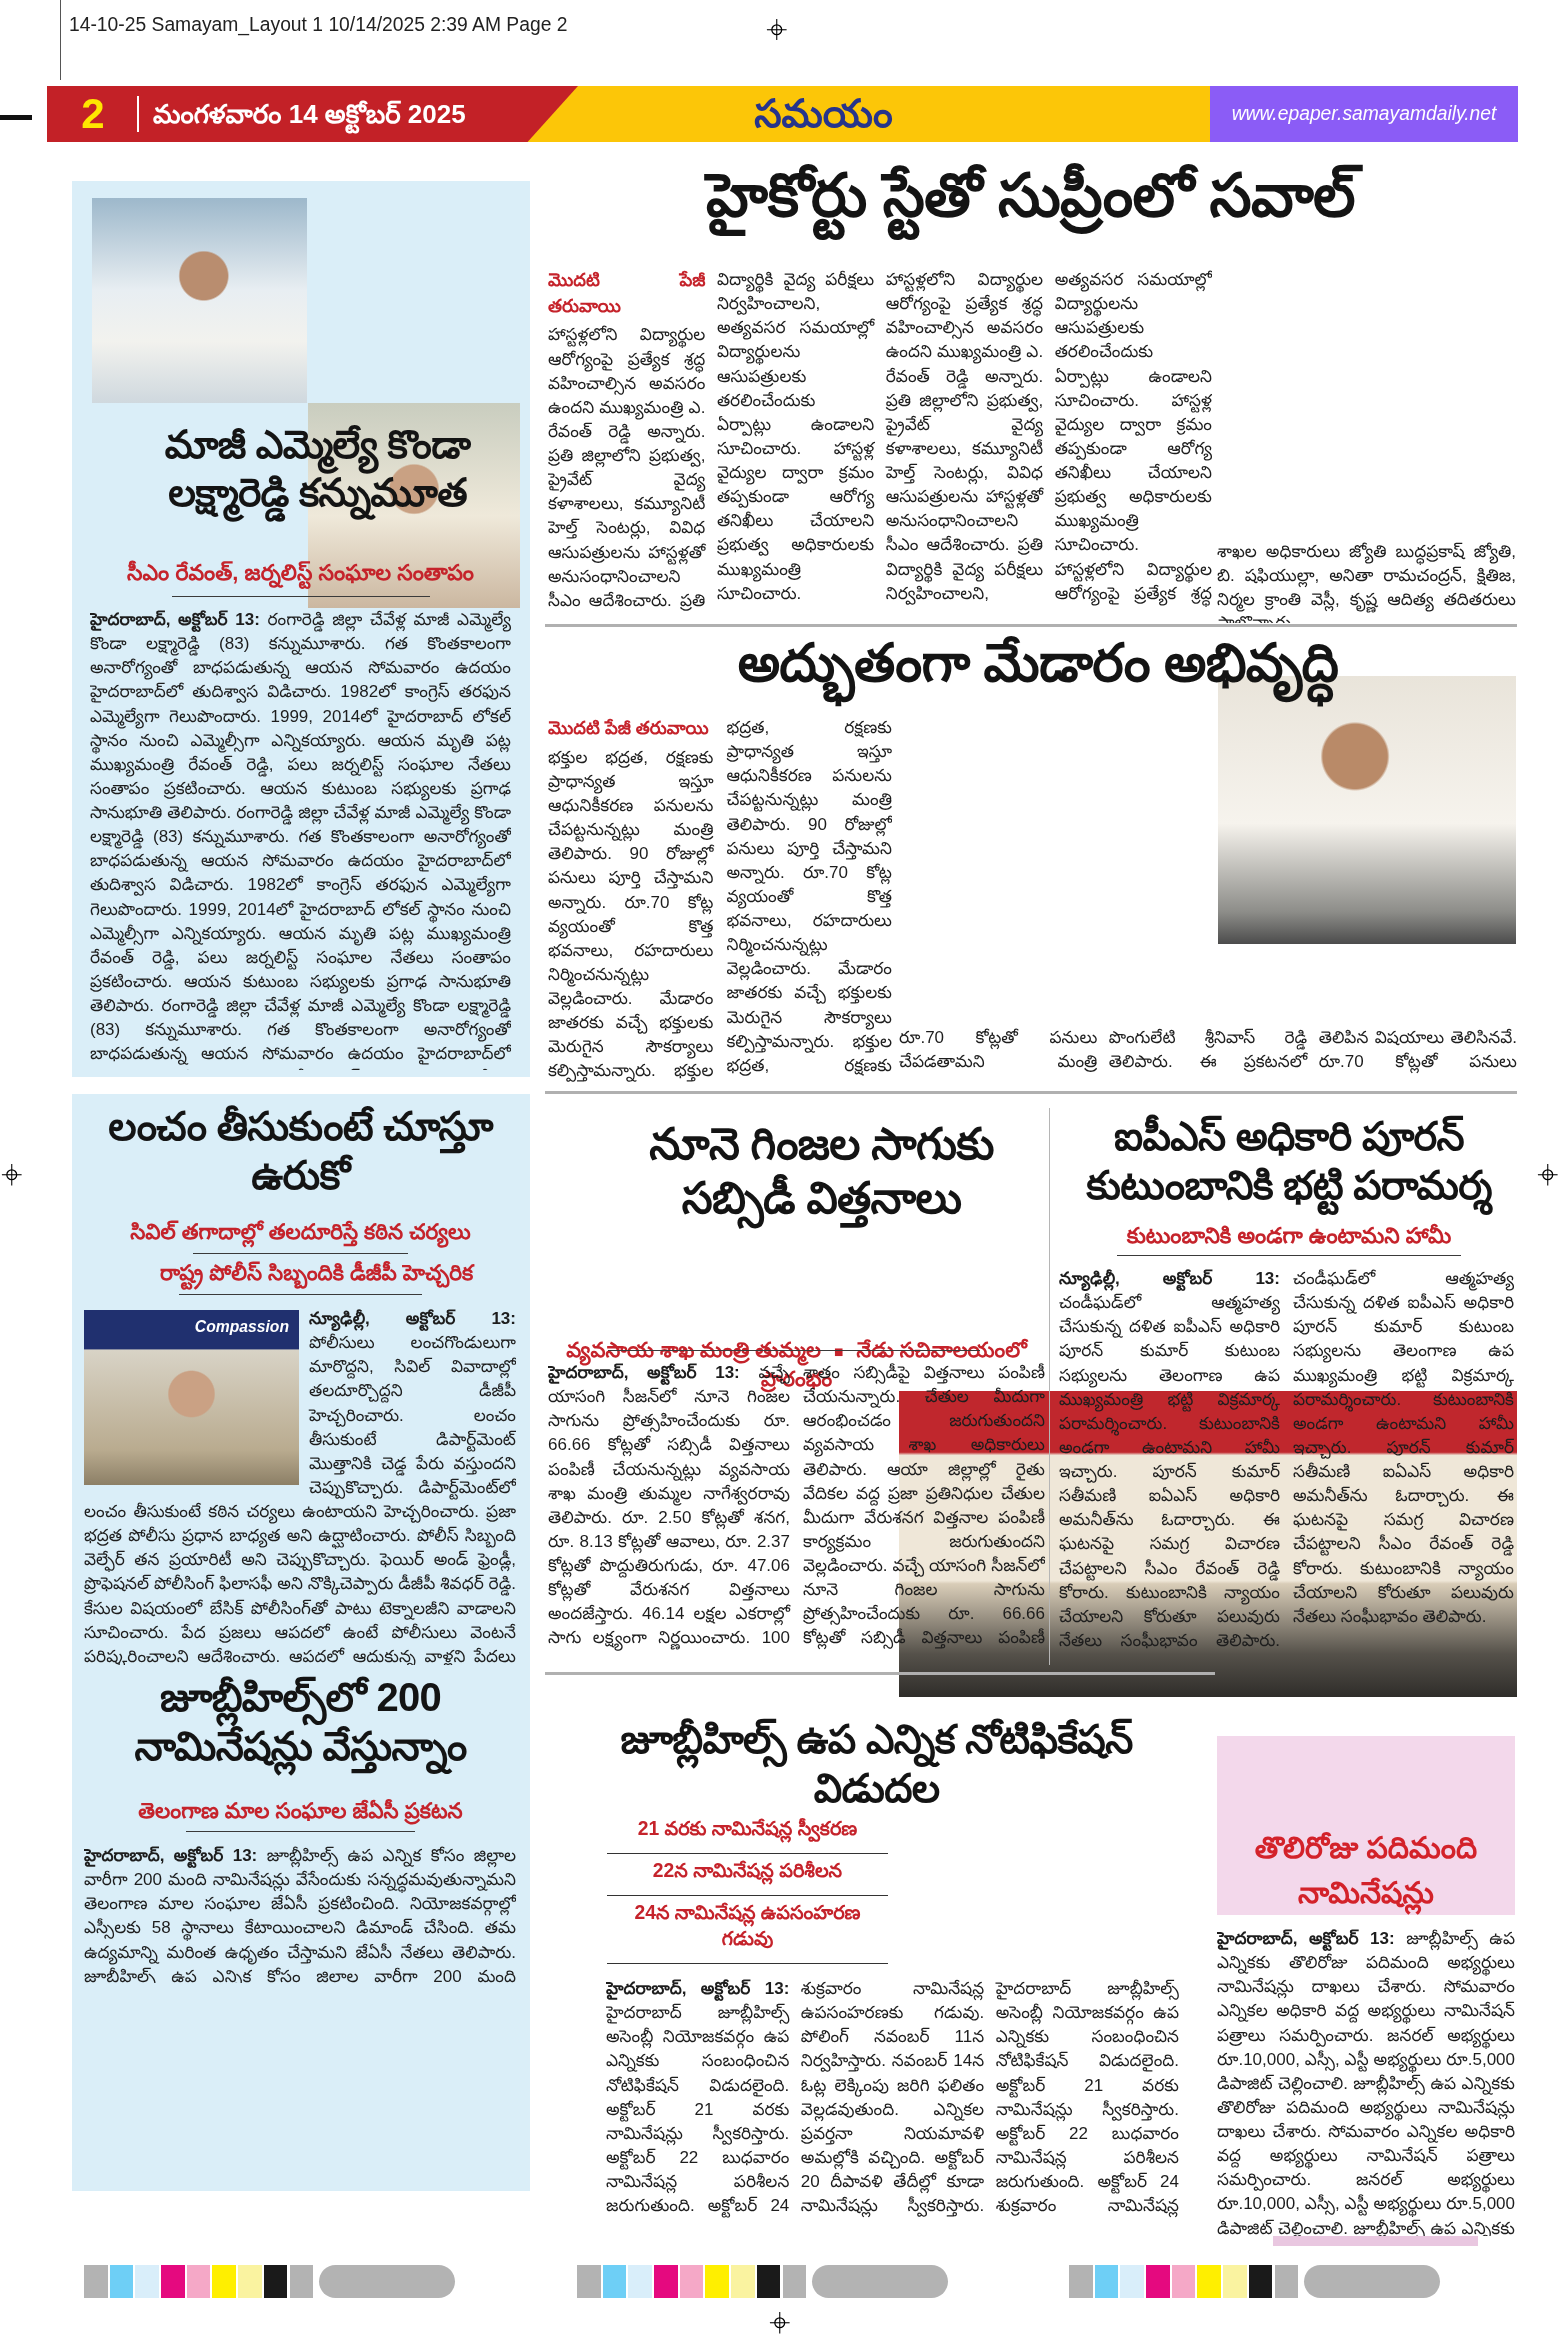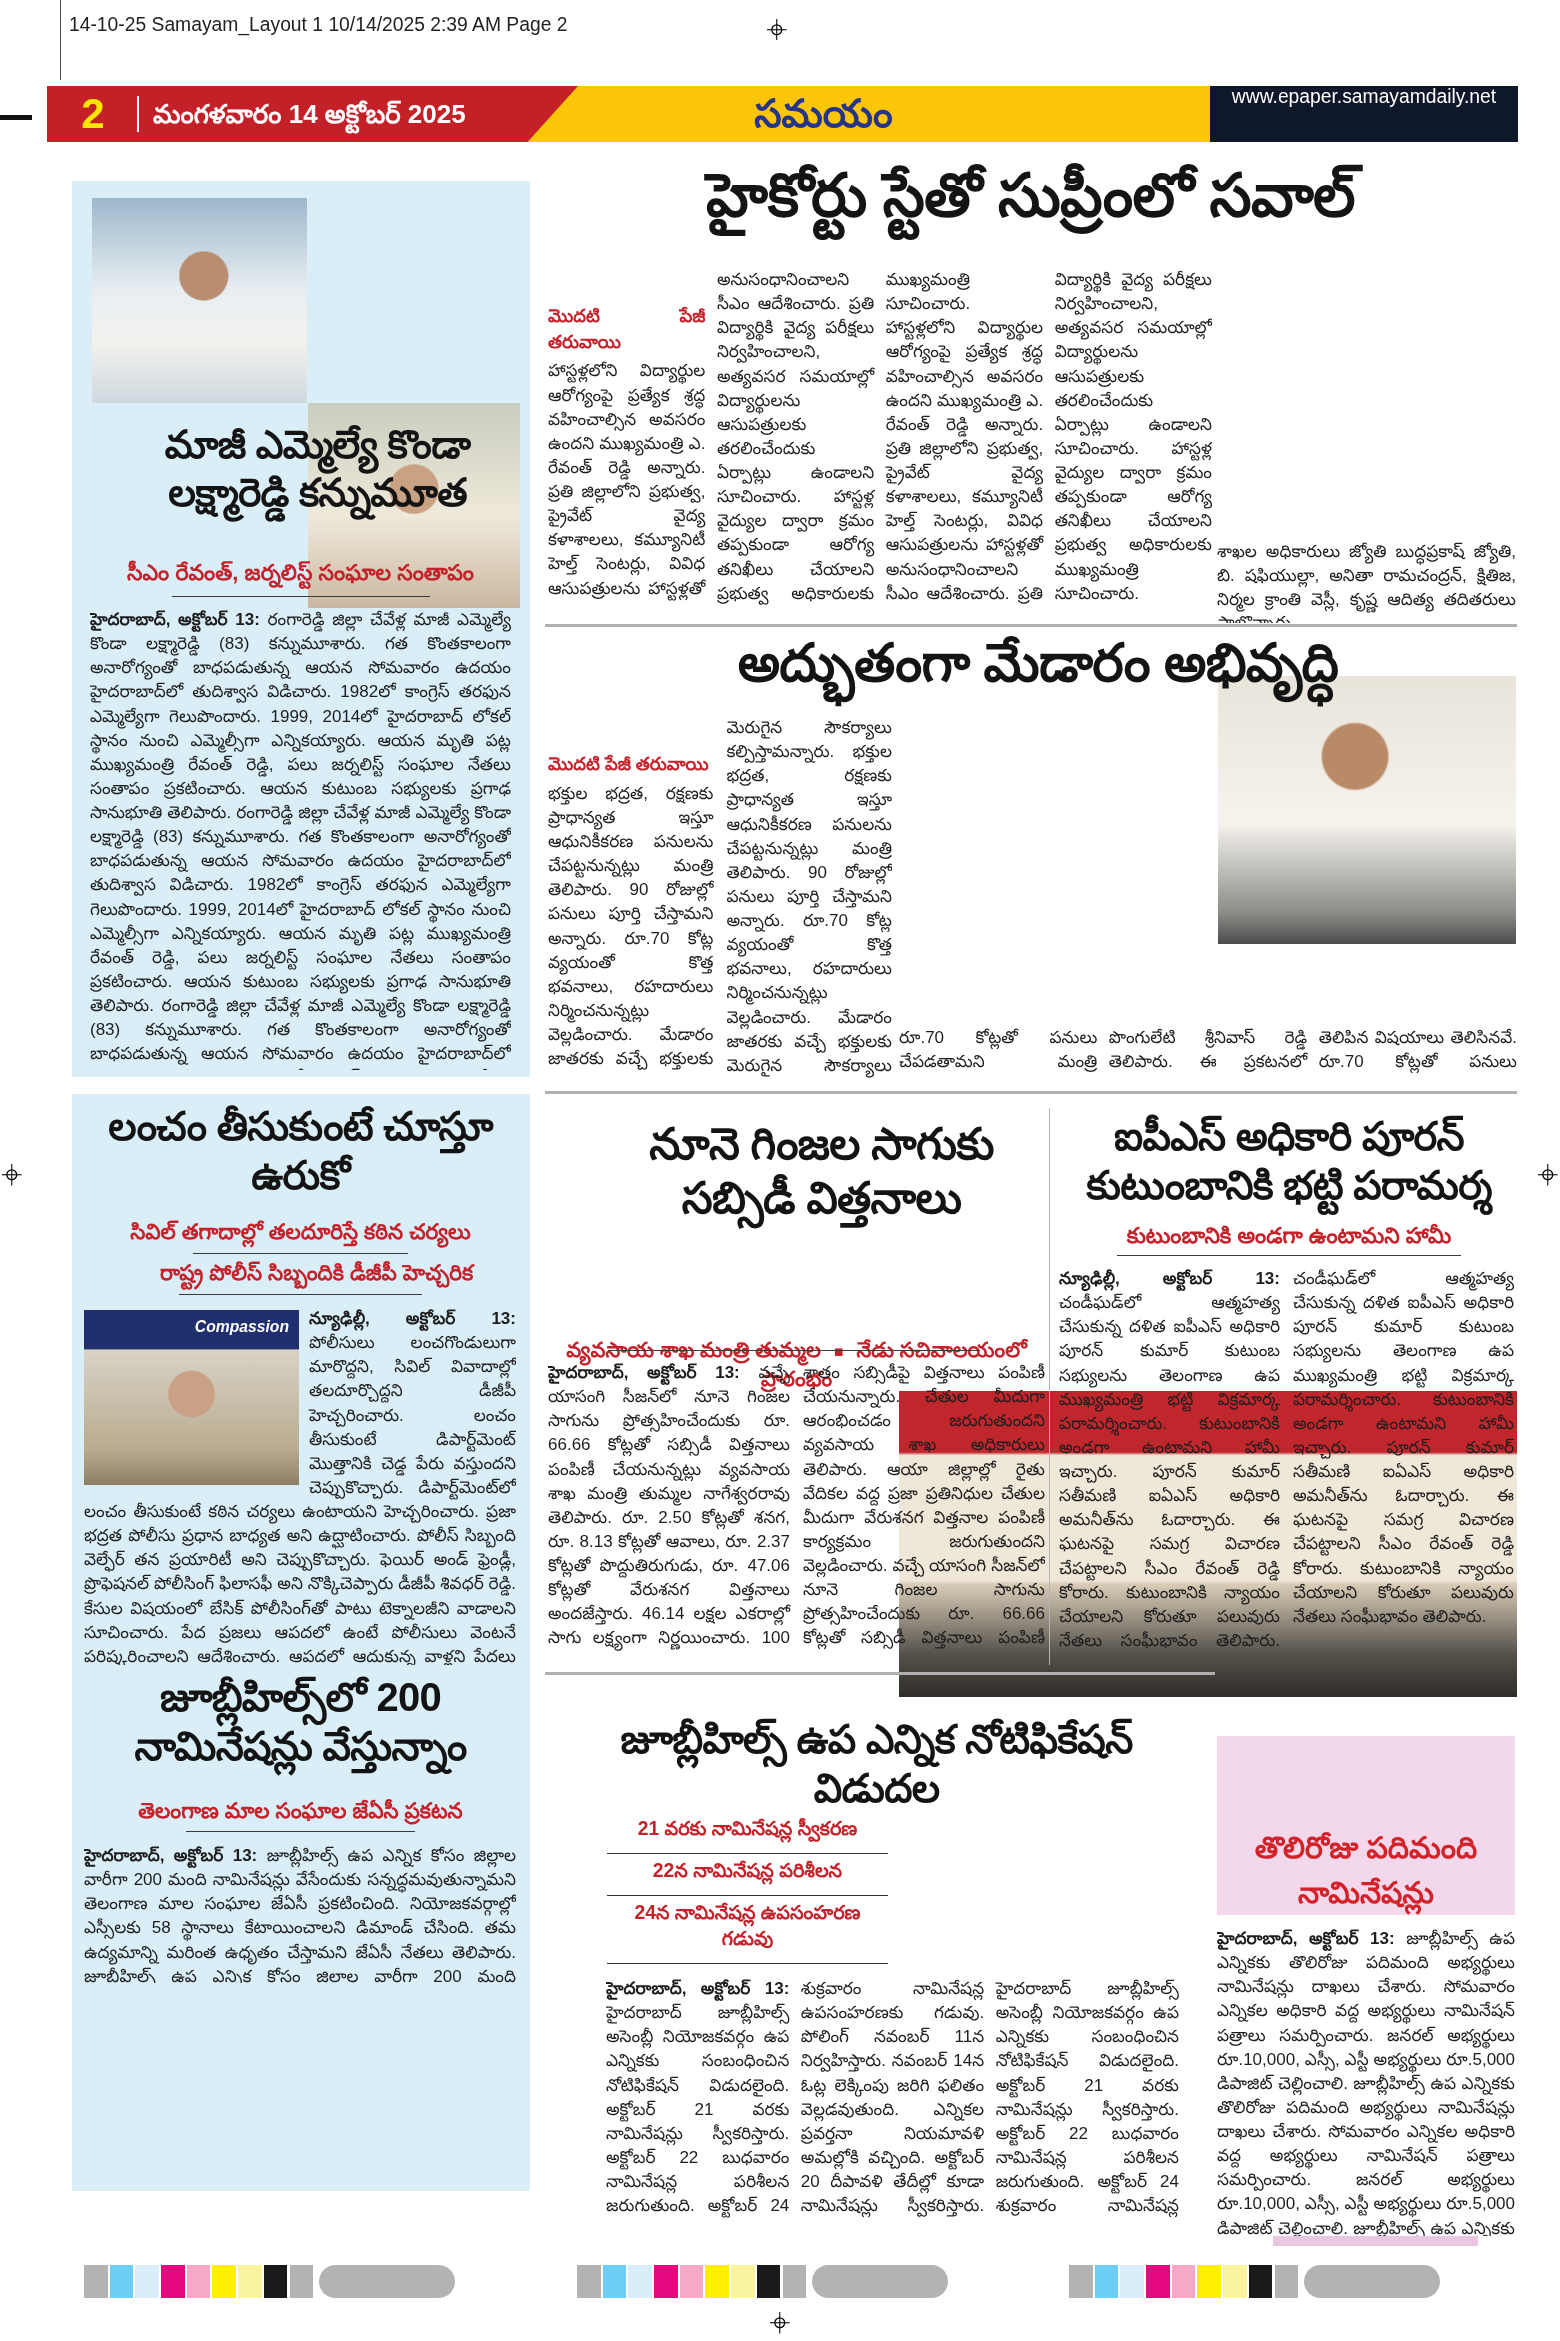--- a/index.html
+++ b/index.html
@@ -9,21 +9,21 @@
   .center{text-align:center;}
   .hl{font-weight:800;color:#141414;line-height:1.22;letter-spacing:-0.7px;}
   .sub{font-weight:700;color:#c5232b;text-align:center;}
   .rule{background:#b0b0b0;}
   .thinrule{background:#3a3a3a;height:1.4px;}
   .bodytxt{font-size:17px;line-height:1.42;text-align:justify;overflow:hidden;color:#1d1d1d;}
   .cols2{column-count:2;column-gap:13px;}
   .cols3{column-count:3;column-gap:11.5px;}
   .cols4{column-count:4;column-gap:11.5px;}
   .dl{font-weight:800;}
-  .tag{color:#c5232b;font-weight:800;font-size:18px;display:block;margin-bottom:4.3px;margin-top:36px;}
+  .tag{color:#c5232b;font-weight:800;font-size:18px;display:block;margin-bottom:4.3px;}
   .panel{background:#daeef8;}
   .photo{overflow:hidden;position:relative;}
   .ph-obit-l{background:radial-gradient(circle at 52% 38%,#b98d6f 0 14%,rgba(0,0,0,0) 15%),
              linear-gradient(180deg,#9db8cb 0%,#e8eef2 45%,#f2f2ee 70%,#cfd8de 100%);}
   .ph-obit-r{background:radial-gradient(circle at 50% 42%,#c9a183 0 15%,rgba(0,0,0,0) 16%),
              linear-gradient(180deg,#c9cdbf 0%,#efe9da 55%,#cbb7a0 100%);}
   .ph-cm{background:radial-gradient(circle at 46% 30%,#b98a68 0 13%,rgba(0,0,0,0) 14%),
          linear-gradient(180deg,#e9e4da 0%,#f6f3ed 55%,#8d8d89 88%,#4c4c4c 100%);}
   .ph-medaram{background:linear-gradient(180deg,#c0272d 0%,#c0272d 20%,#efe7d8 21%,#efe7d8 62%,#d9cdb8 63%,#55514a 86%,#2f2d2a 100%);}
   .ph-dgp{background:radial-gradient(circle at 50% 48%,#caa184 0 16%,rgba(0,0,0,0) 17%),
@@ -65,21 +65,21 @@
     <line x1="1" y1="12" x2="23" y2="12" stroke="#000" stroke-width="1.2"></line>
   </svg>
 <svg class="abs regmark" style="left:769px;top:2312px;" viewBox="0 0 24 24">
     <circle cx="12" cy="12" r="5.5" fill="none" stroke="#000" stroke-width="1.4"></circle>
     <line x1="12" y1="0" x2="12" y2="24" stroke="#000" stroke-width="1.2"></line>
     <line x1="1" y1="12" x2="23" y2="12" stroke="#000" stroke-width="1.2"></line>
   </svg>
 
 <div class="abs" style="left:501px;top:86px;width:709px;height:56px;background:#fcc608;"></div>
 <div class="abs" style="left:47px;top:86px;width:531px;height:56px;background:#c32127;clip-path:polygon(0 0,100% 0,90.5% 100%,0 100%);"></div>
-<div class="abs" style="left:1210px;top:86px;width:308px;height:56px;background:#0f172a;display:flex;align-items:flex-start;justify-content:center;">
+<div class="abs" style="left:1210px;top:86px;width:308px;height:56px;background:#8b5cf6;display:flex;align-items:center;justify-content:center;font-style:italic;">
   <span style="color:#fff;font-size:19.3px;">www.epaper.samayamdaily.net</span>
 </div>
 <div class="abs" style="left:57px;top:87px;width:72px;height:53px;display:flex;align-items:center;justify-content:center;font-size:42px;font-weight:800;color:#ffe600;">2</div>
 <div class="abs" style="left:137px;top:96px;width:2.1px;height:36px;background:#ffffff;"></div>
 <div class="abs" style="left:153px;top:99px;width:401px;height:31.5px;font-size:26px;font-weight:700;color:#ffffff;">మంగళవారం 14 అక్టోబర్ 2025</div>
 <div class="abs center" style="left:716px;top:92px;width:215px;font-size:39px;font-weight:800;color:#27348b;">సమయం</div>
 
 <div class="abs panel" style="left:72px;top:181px;width:458px;height:896px;"></div>
 <div class="abs photo ph-obit-l" style="left:92px;top:198px;width:215px;height:205px;"></div>
 <div class="abs photo ph-obit-r" style="left:308px;top:198px;width:212px;height:205px;"></div>

